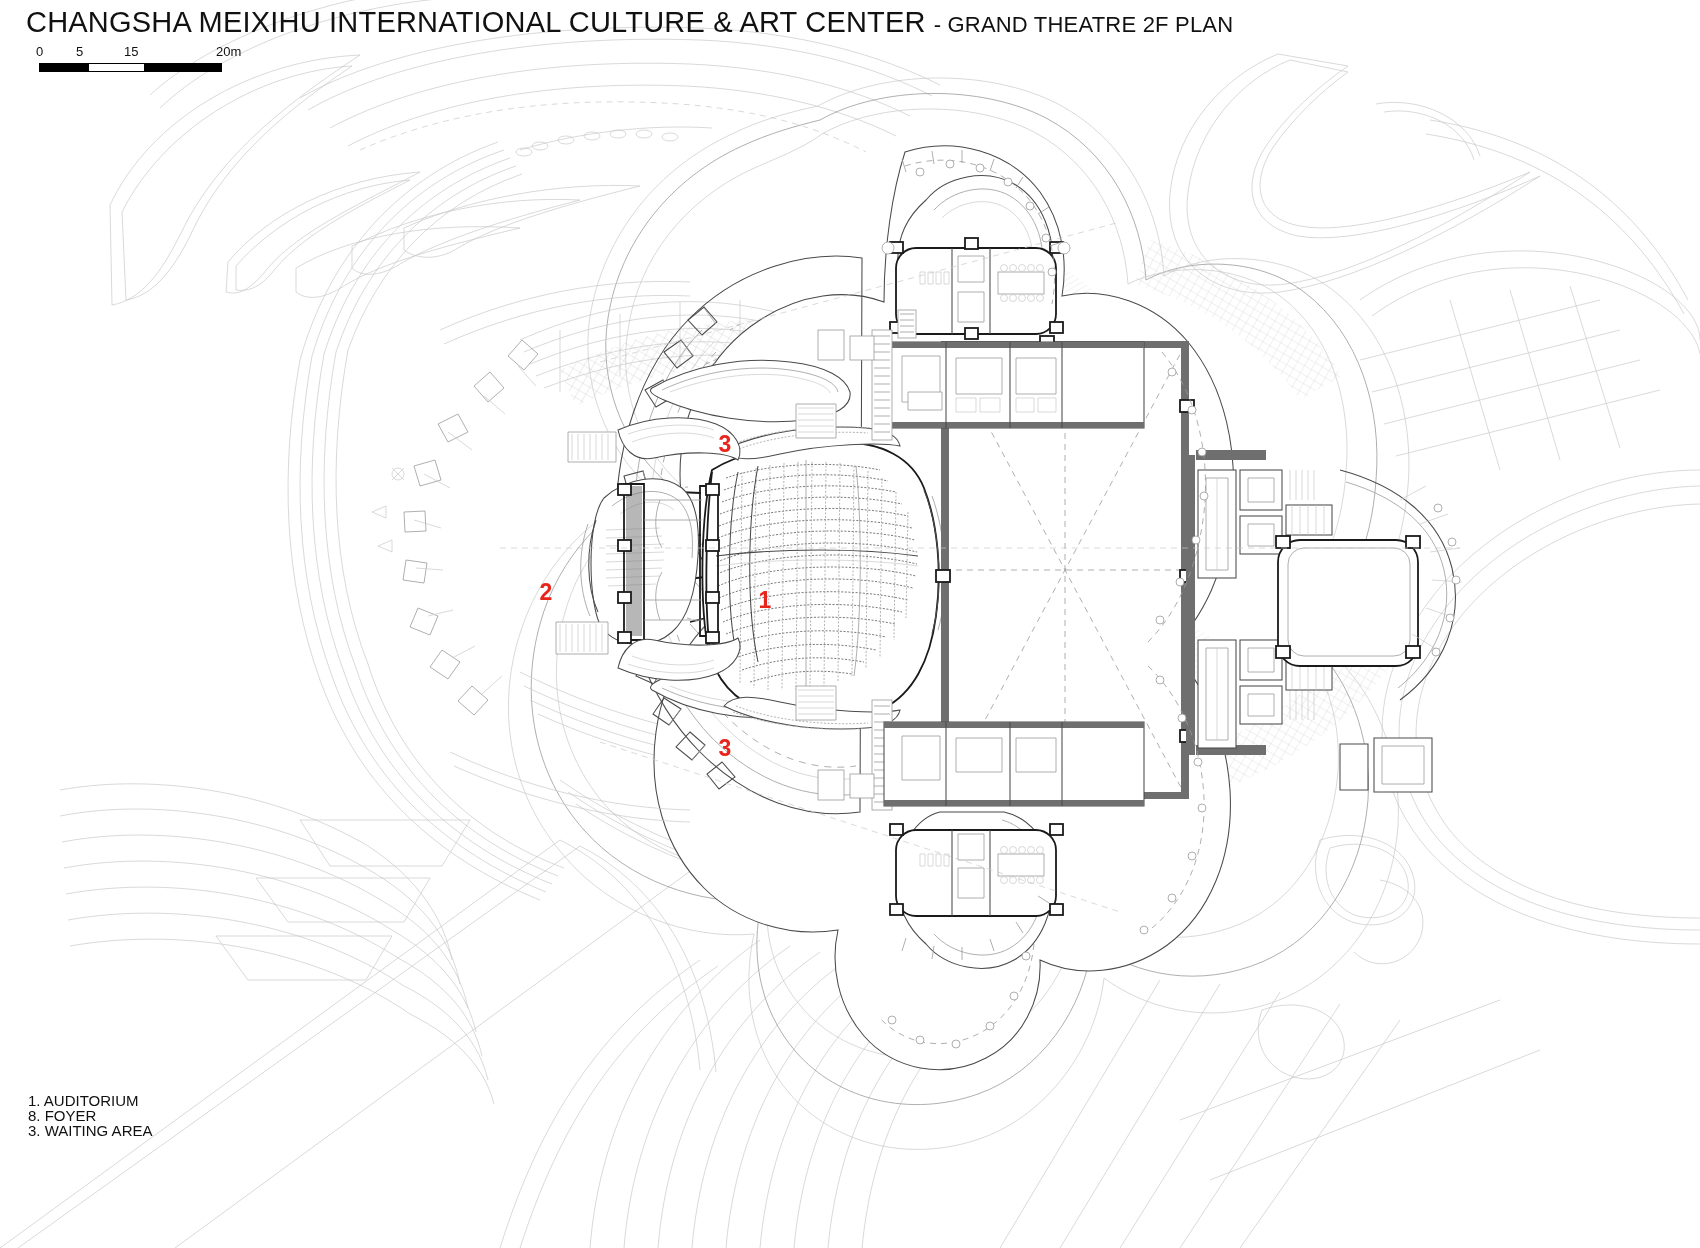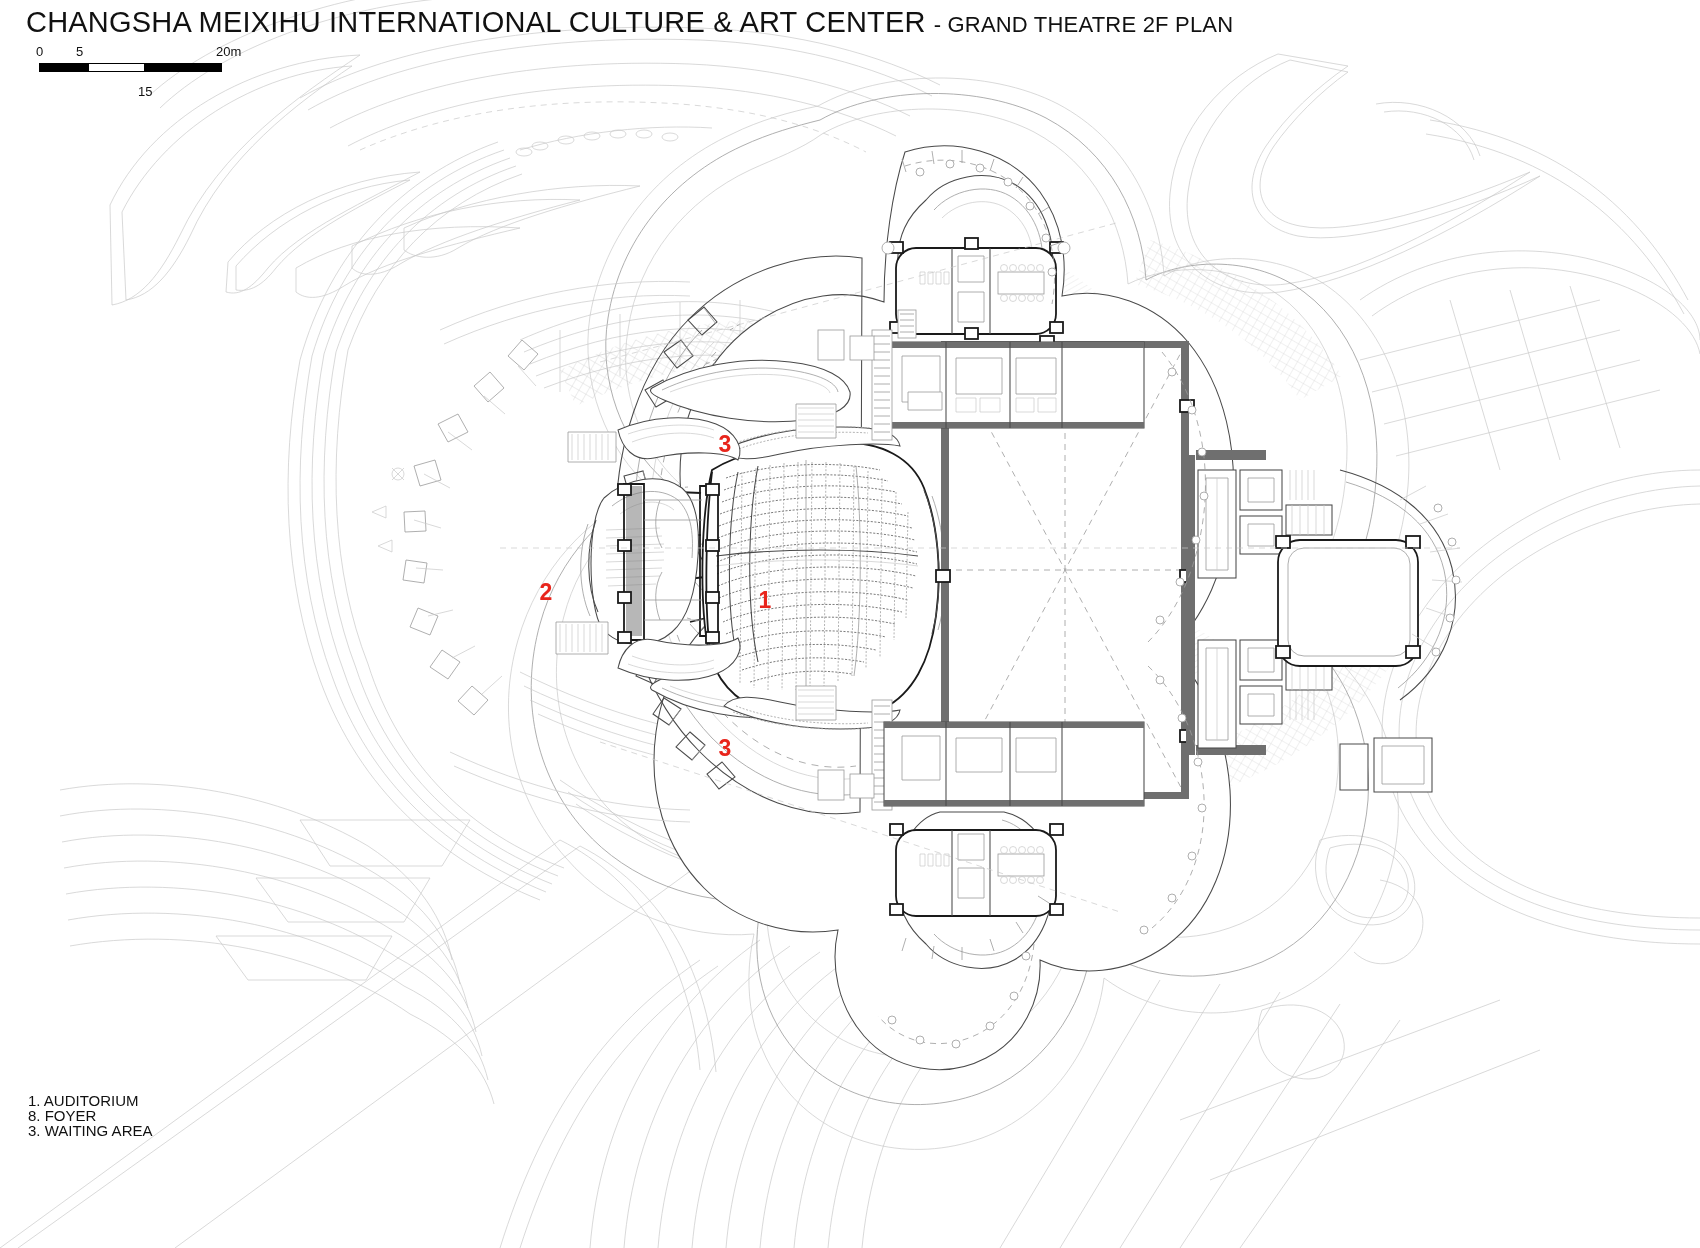--- a/index.html
+++ b/index.html
@@ -18,21 +18,21 @@
   #title-sub{
     font-size:22px;letter-spacing:.2px;font-weight:400;color:#111;
     display:inline-block;vertical-align:baseline;padding-left:8px;
   }
 
   
   #scale-wrap{position:absolute;left:36px;top:44px;width:220px;height:32px;}
   .sc-label{position:absolute;font-size:13px;color:#111;top:0;}
   #sc-0{left:0px;}
   #sc-5{left:40px;}
-  #sc-15{left:102px;margin-top:40px;}
+  #sc-15{left:88px;}
   #sc-30{left:180px;}
   #scale-bar{position:absolute;left:3px;top:19px;height:9px;width:183px;}
   .sc-seg{position:absolute;top:0;height:9px;}
   .sc-black{background:#000;}
   .sc-white{background:#fff;border-top:1px solid #000;border-bottom:1px solid #000;box-sizing:border-box;}
 
   
   #legend{position:absolute;left:28px;top:1093px;line-height:15px;}
   .legend-line{font-size:15px;color:#111;white-space:nowrap;}
 

